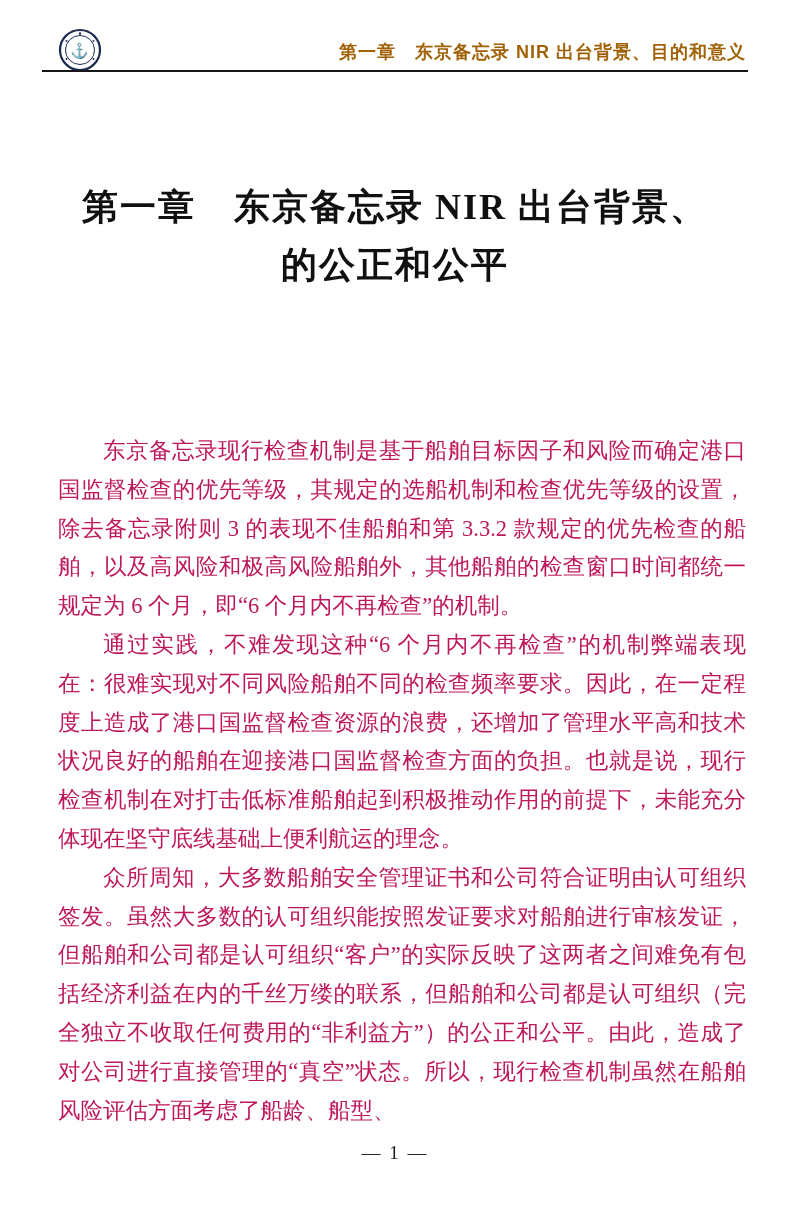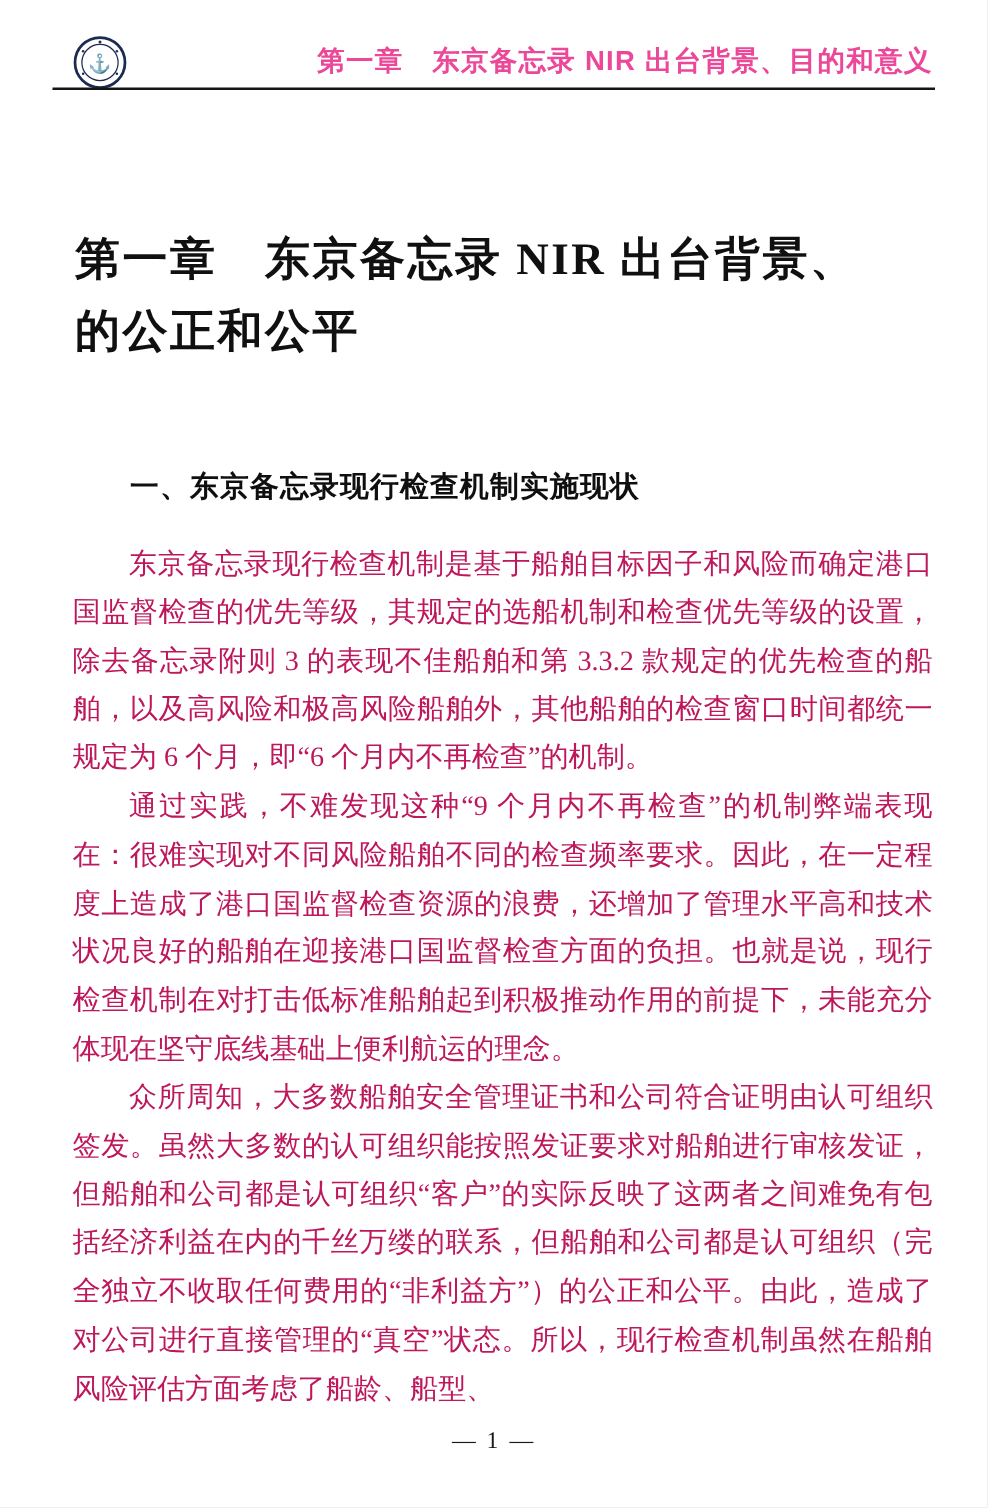--- a/index.html
+++ b/index.html
@@ -32,41 +32,41 @@
     top: -2px;
     width: 44px;
     height: 44px;
   }
   .running-title {
     position: absolute;
     right: 0;
     bottom: 6px;
     font-family: "Liberation Sans", sans-serif;
     font-weight: bold;
-    font-size: 22px;
+    font-size: 18px;
     letter-spacing: 1px;
-    color: #ec4899;
+    color: #a16207;
     white-space: nowrap;
   }
   .header-rule {
     position: absolute;
     top: 70px;
     left: 42px;
     right: 42px;
     height: 0;
     border-top: 2.5px solid #151515;
   }
 
   
   .chapter-title {
     position: absolute;
     top: 178px;
     left: 60px;
     right: 60px;
-    text-align: left;
+    text-align: center;
     font-family: "Liberation Serif", serif;
     font-weight: bold;
     font-size: 36px;
     line-height: 58px;
     letter-spacing: 2px;
     color: #101010;
   }
 
   
   .section-heading {
@@ -129,23 +129,22 @@
     </span>
     <span class="running-title">第一章　东京备忘录 NIR 出台背景、目的和意义</span>
   </div>
   <div class="header-rule"></div>
 
   <div class="chapter-title">
     <div>第一章　东京备忘录 NIR 出台背景、</div>
     <div>的公正和公平</div>
   </div>
 
-  <div class="section-heading">一、东京备忘录现行检查机制实施现状</div>
 
   <div class="body-text">
     <p>东京备忘录现行检查机制是基于船舶目标因子和风险而确定港口国监督检查的优先等级，其规定的选船机制和检查优先等级的设置，除去备忘录附则 3 的表现不佳船舶和第 3.3.2 款规定的优先检查的船舶，以及高风险和极高风险船舶外，其他船舶的检查窗口时间都统一规定为 6 个月，即“6 个月内不再检查”的机制。</p>
-    <p>通过实践，不难发现这种“9 个月内不再检查”的机制弊端表现在：很难实现对不同风险船舶不同的检查频率要求。因此，在一定程度上造成了港口国监督检查资源的浪费，还增加了管理水平高和技术状况良好的船舶在迎接港口国监督检查方面的负担。也就是说，现行检查机制在对打击低标准船舶起到积极推动作用的前提下，未能充分体现在坚守底线基础上便利航运的理念。</p>
+    <p>通过实践，不难发现这种“6 个月内不再检查”的机制弊端表现在：很难实现对不同风险船舶不同的检查频率要求。因此，在一定程度上造成了港口国监督检查资源的浪费，还增加了管理水平高和技术状况良好的船舶在迎接港口国监督检查方面的负担。也就是说，现行检查机制在对打击低标准船舶起到积极推动作用的前提下，未能充分体现在坚守底线基础上便利航运的理念。</p>
     <p>众所周知，大多数船舶安全管理证书和公司符合证明由认可组织签发。虽然大多数的认可组织能按照发证要求对船舶进行审核发证，但船舶和公司都是认可组织“客户”的实际反映了这两者之间难免有包括经济利益在内的千丝万缕的联系，但船舶和公司都是认可组织（完全独立不收取任何费用的“非利益方”）的公正和公平。由此，造成了对公司进行直接管理的“真空”状态。所以，现行检查机制虽然在船舶风险评估方面考虑了船龄、船型、</p>
   </div>
 
   <div class="page-number">— 1 —</div>
 
 </div>
 
 </body></html>

